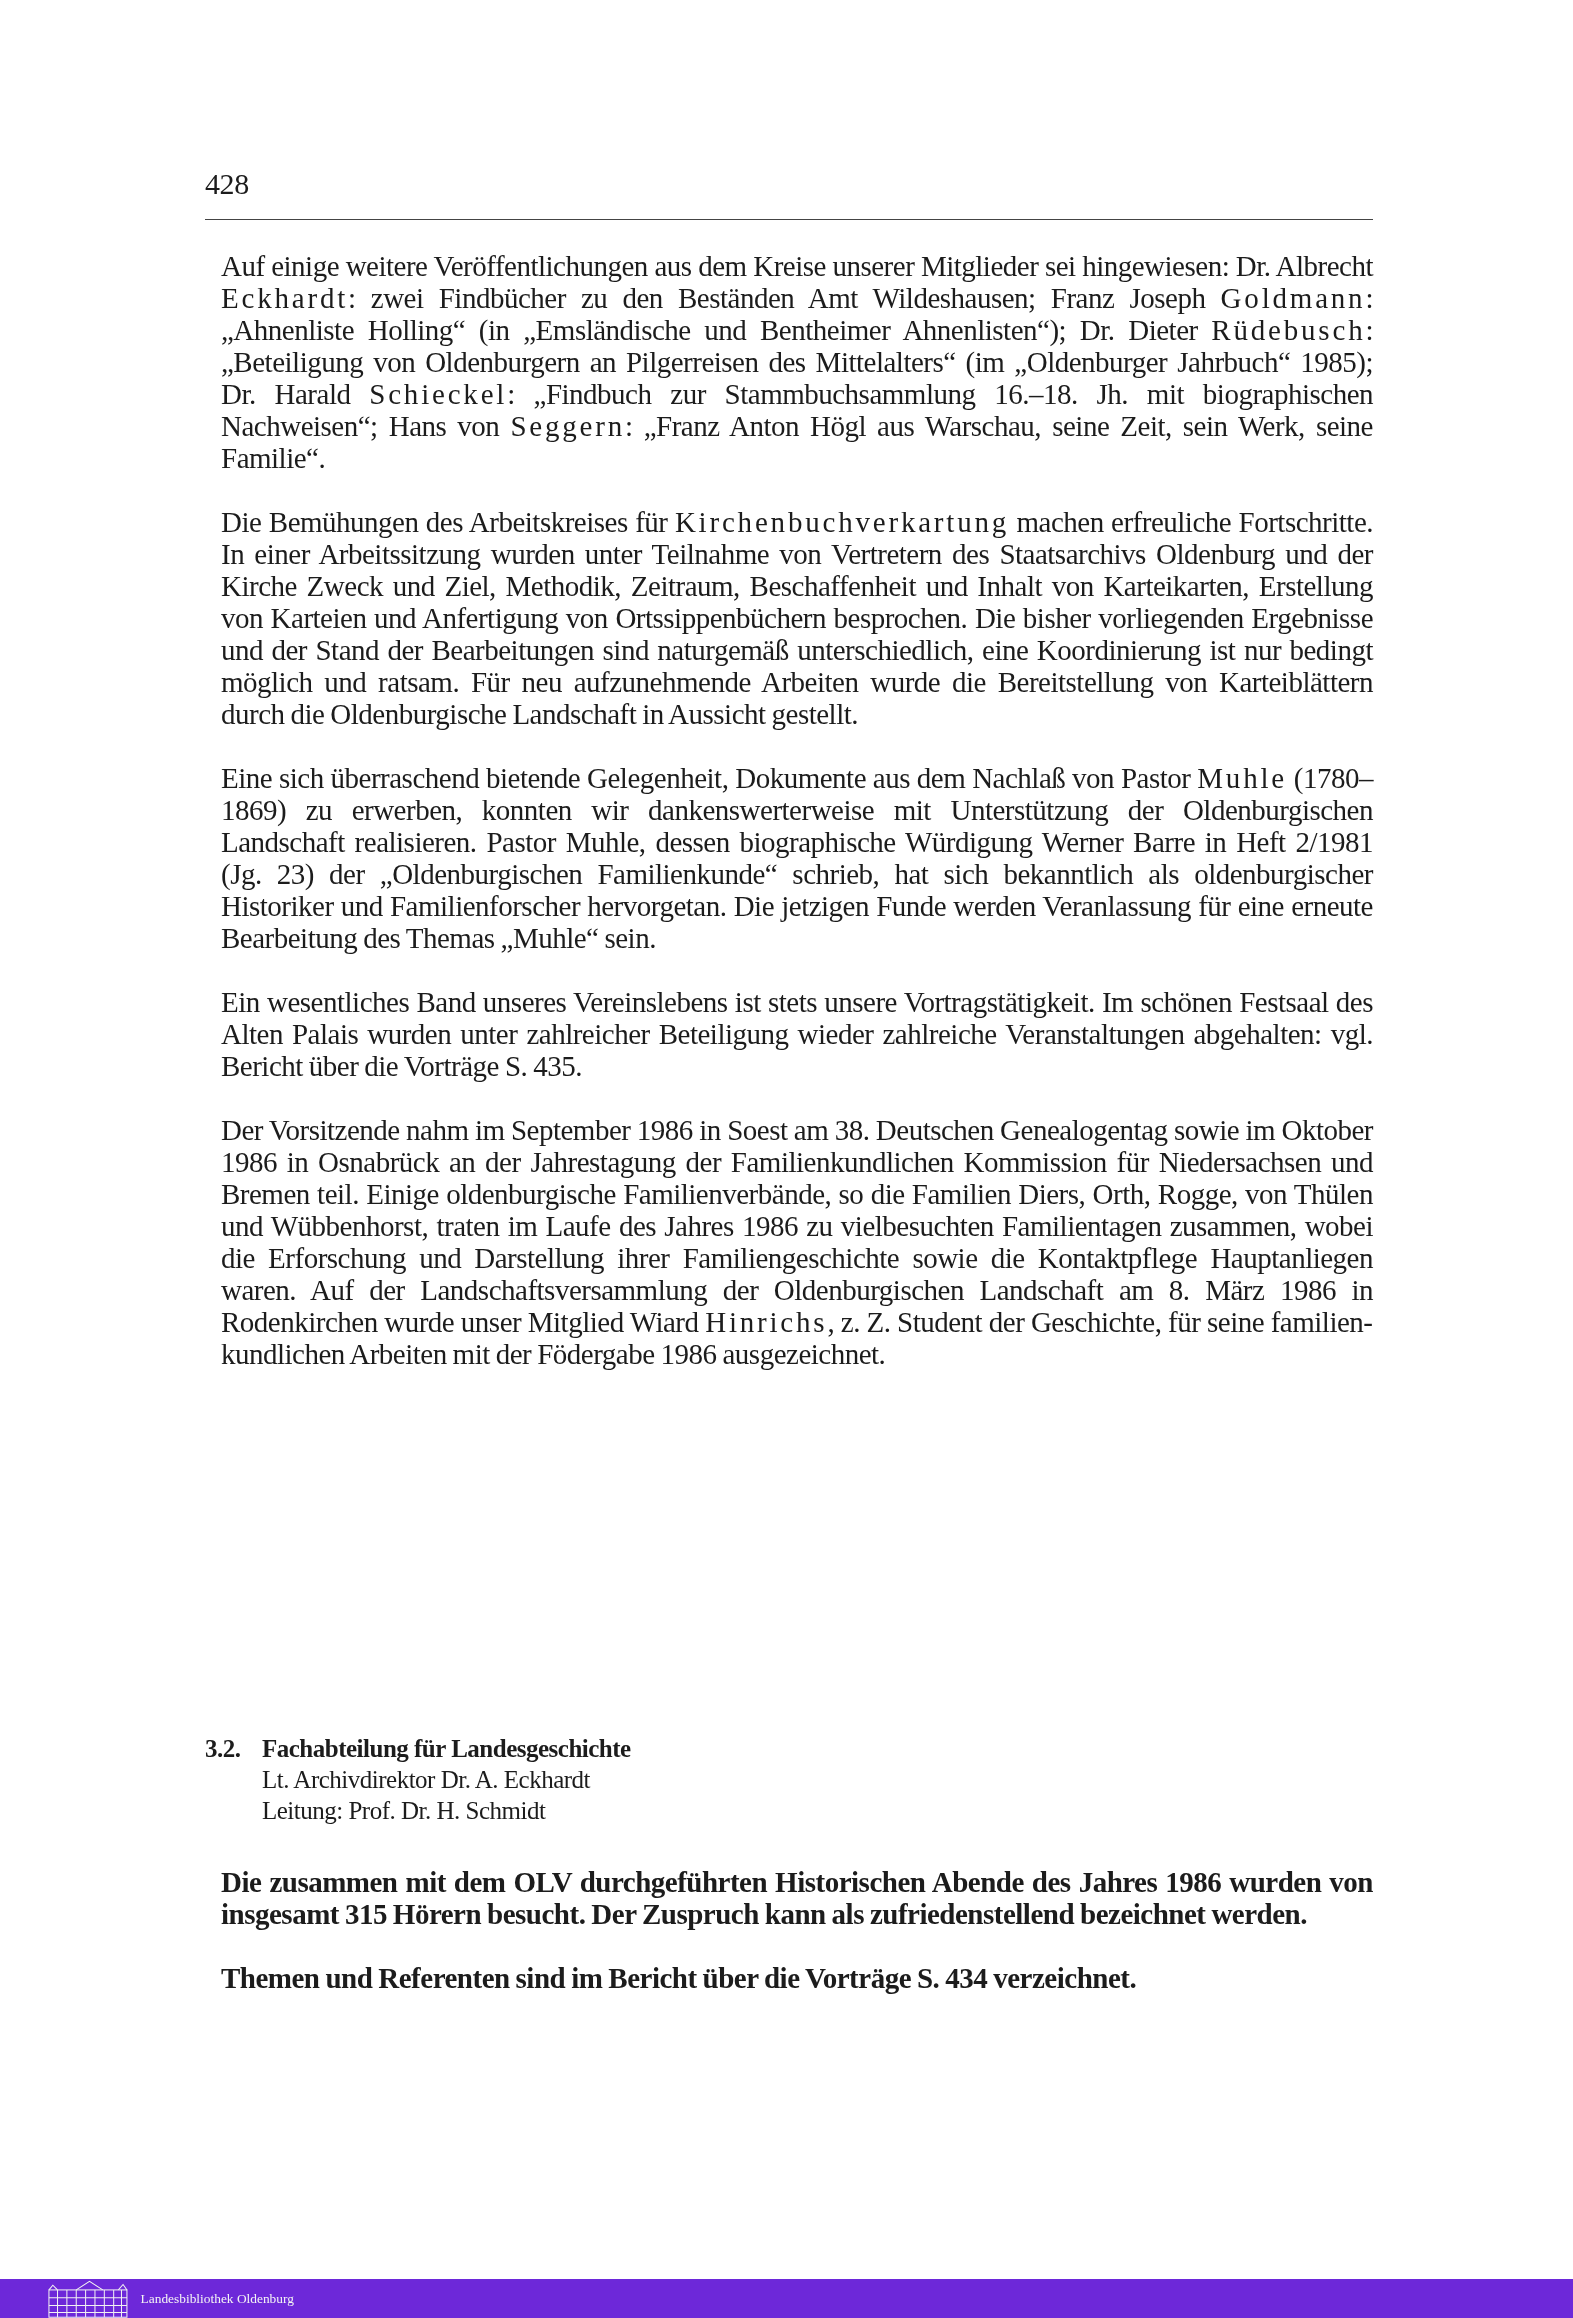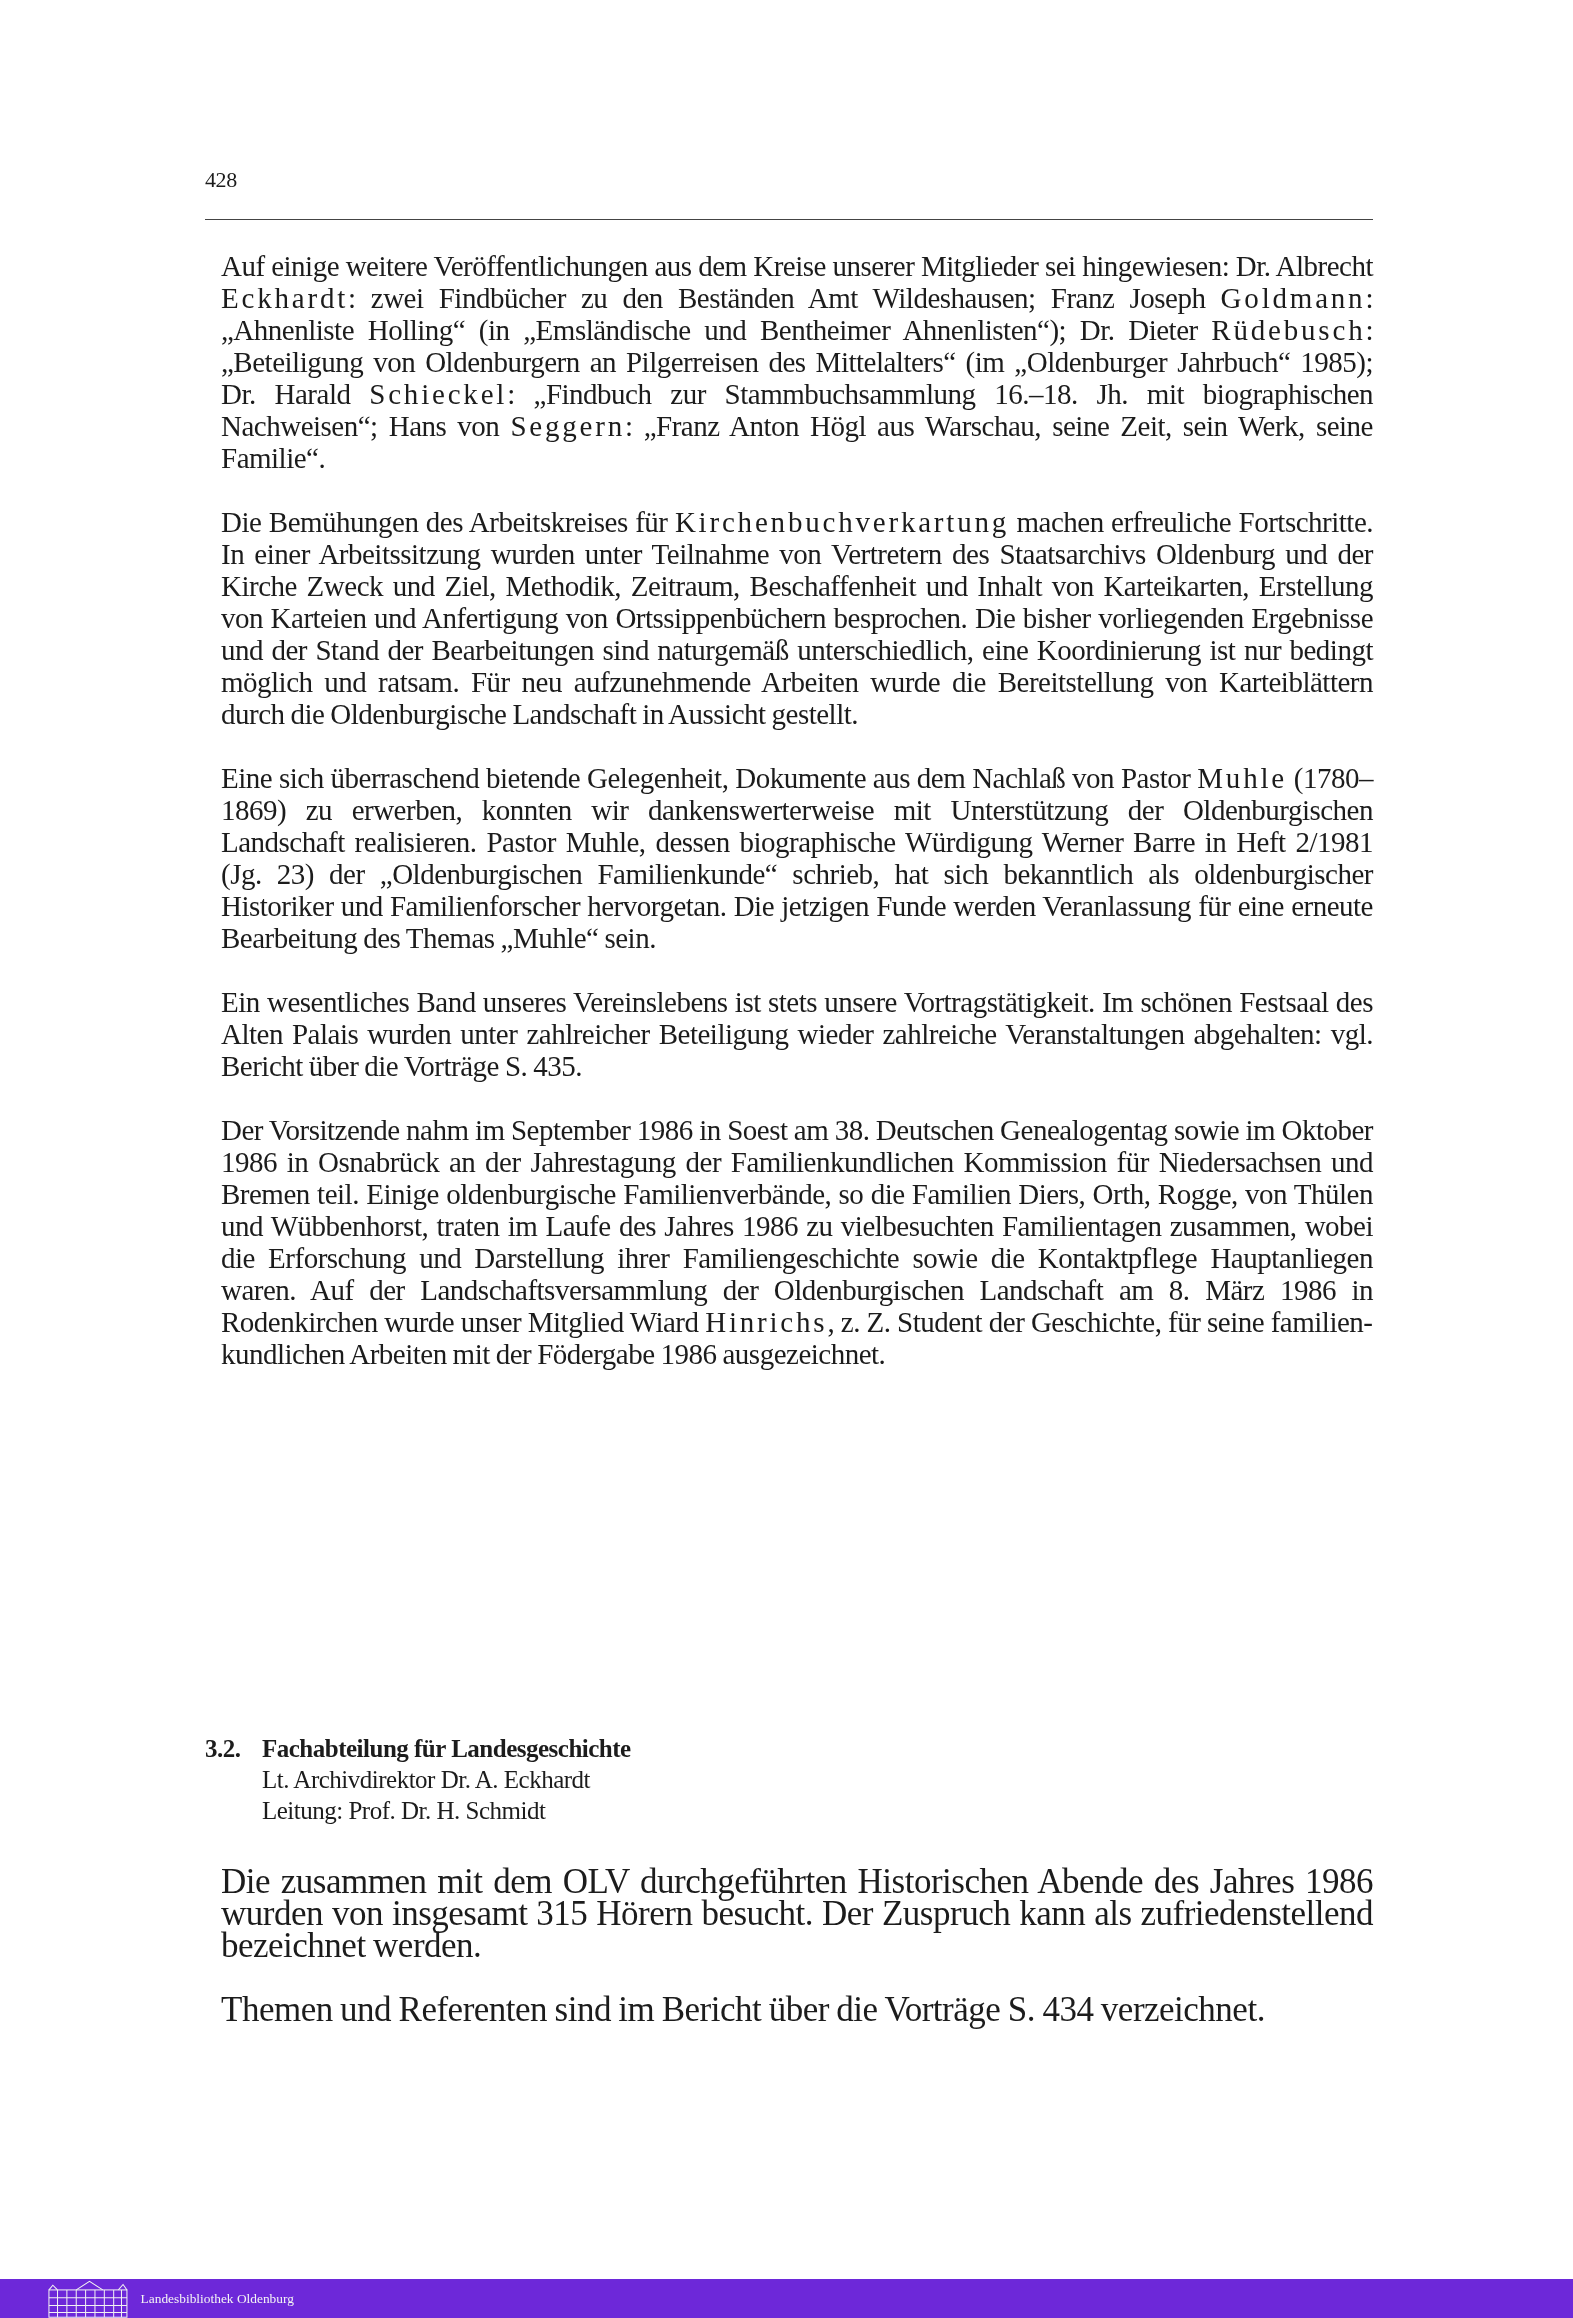--- a/index.html
+++ b/index.html
@@ -5,21 +5,21 @@
   html, body { margin: 0; padding: 0; background: #ffffff; }
   body {
     width: 1574px; height: 2319px; position: relative; overflow: hidden;
     font-family: "Liberation Serif", "DejaVu Serif", serif;
     color: #1c1c1c;
   }
   .page-header {
     position: absolute; left: 205px; top: 167px; width: 1168px; height: 55px;
   }
   .page-number {
-    position: absolute; left: 0; top: 0; font-size: 22px; letter-spacing: -0.4px; text-align: right;
+    position: absolute; left: 0; top: 0; font-size: 30px; letter-spacing: -0.4px; text-align: right;
   }
   .running-title {
     position: absolute; left: 0; right: 0; top: 0; text-align: center;
     font-size: 30px; letter-spacing: -0.2px;
   }
   .header-rule {
     position: absolute; left: 205px; top: 219px; width: 1168px; height: 0;
     border-top: 1.6px solid #444;
   }
   .body-text {
@@ -31,22 +31,22 @@
   .spaced { letter-spacing: 2.8px; }
   .section {
     position: absolute; left: 205px; top: 1733px; width: 1168px;
     font-size: 25px; line-height: 31px; letter-spacing: -0.5px;
   }
   .section-heading { font-weight: bold; margin: 0; }
   .section-num { display: inline-block; width: 57px; }
   .section-meta { margin: 0 0 0 57px; }
   .section-body {
     position: absolute; left: 205px; top: 1866px; width: 1168px;
-    font-size: 35px; line-height: 32px; text-align: justify;
-    letter-spacing: -0.5px; word-spacing: -0.8px;
+    font-size: 29px; line-height: 32px; text-align: justify;
+    letter-spacing: -0.5px; word-spacing: -0.8px; font-weight: bold;
   }
   .footer-bar {
     position: absolute; left: 0; top: 2279px; width: 1574px; height: 39px;
     background: #6d28d9; display: flex; align-items: center; padding-left: 41px;
   }
   .footer-logo { width: 87px; height: 39px; margin-left: 4.7px; }
   .footer-text {
     color: #f4f4f4; font-size: 13.4px; margin-left: 7.9px;
     font-family: "Liberation Serif", serif;
   }

